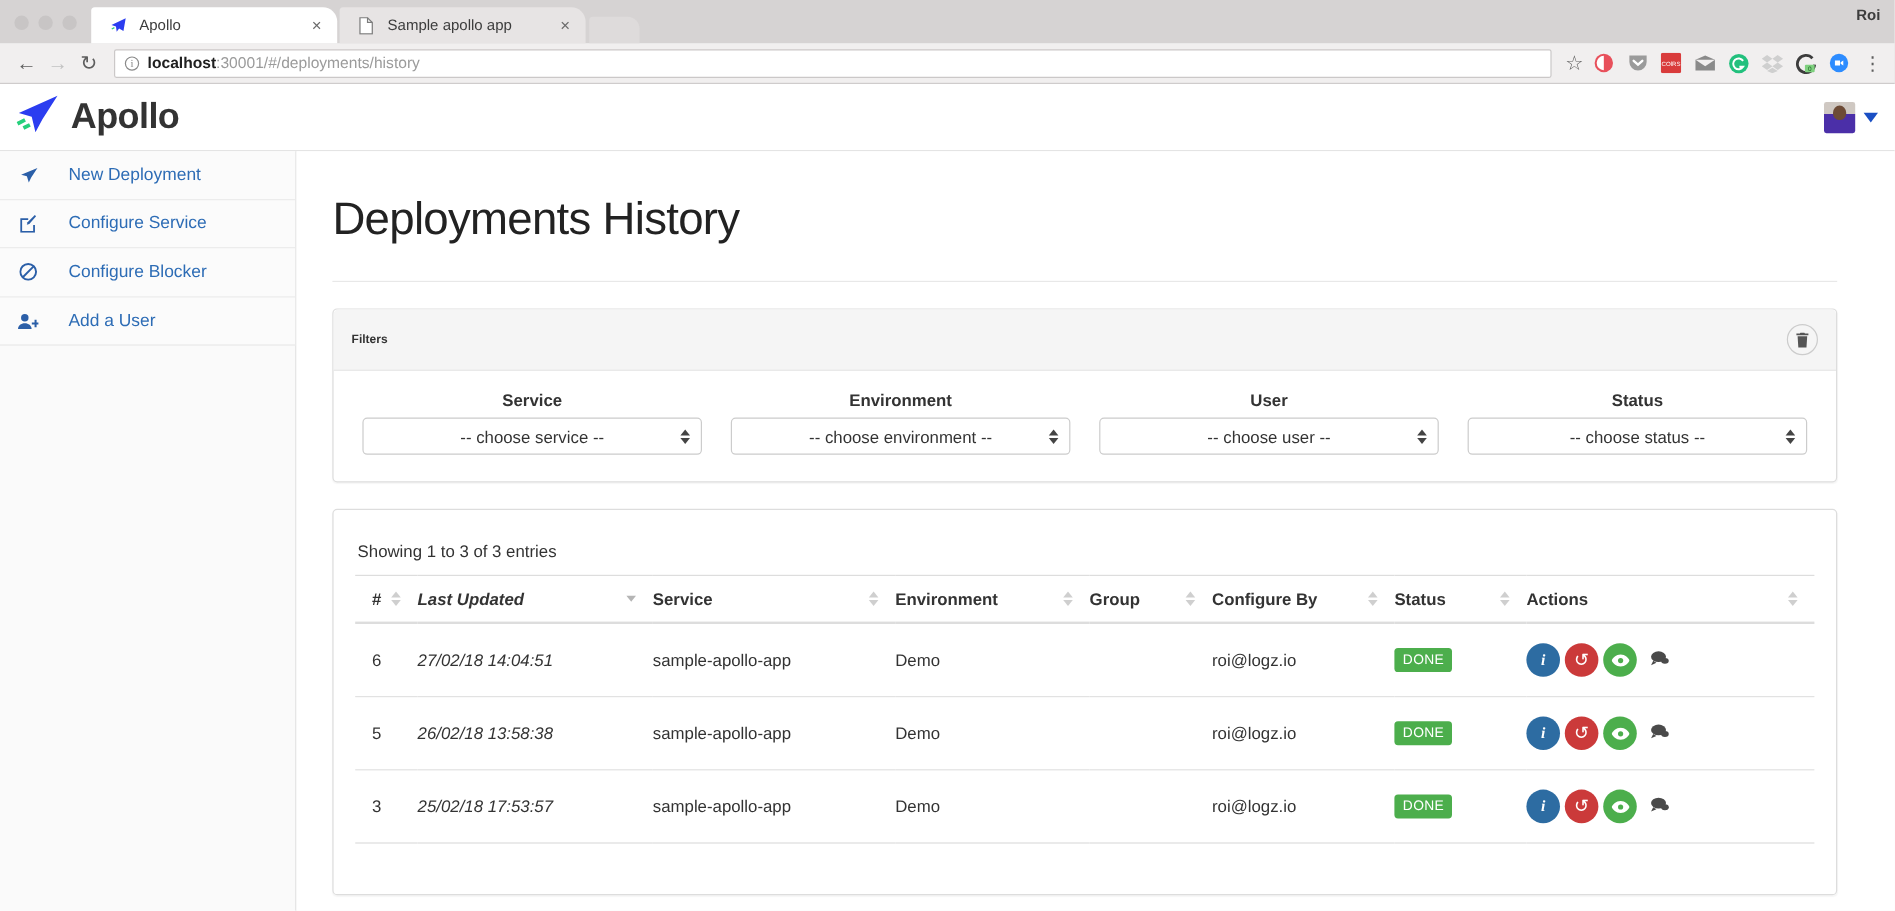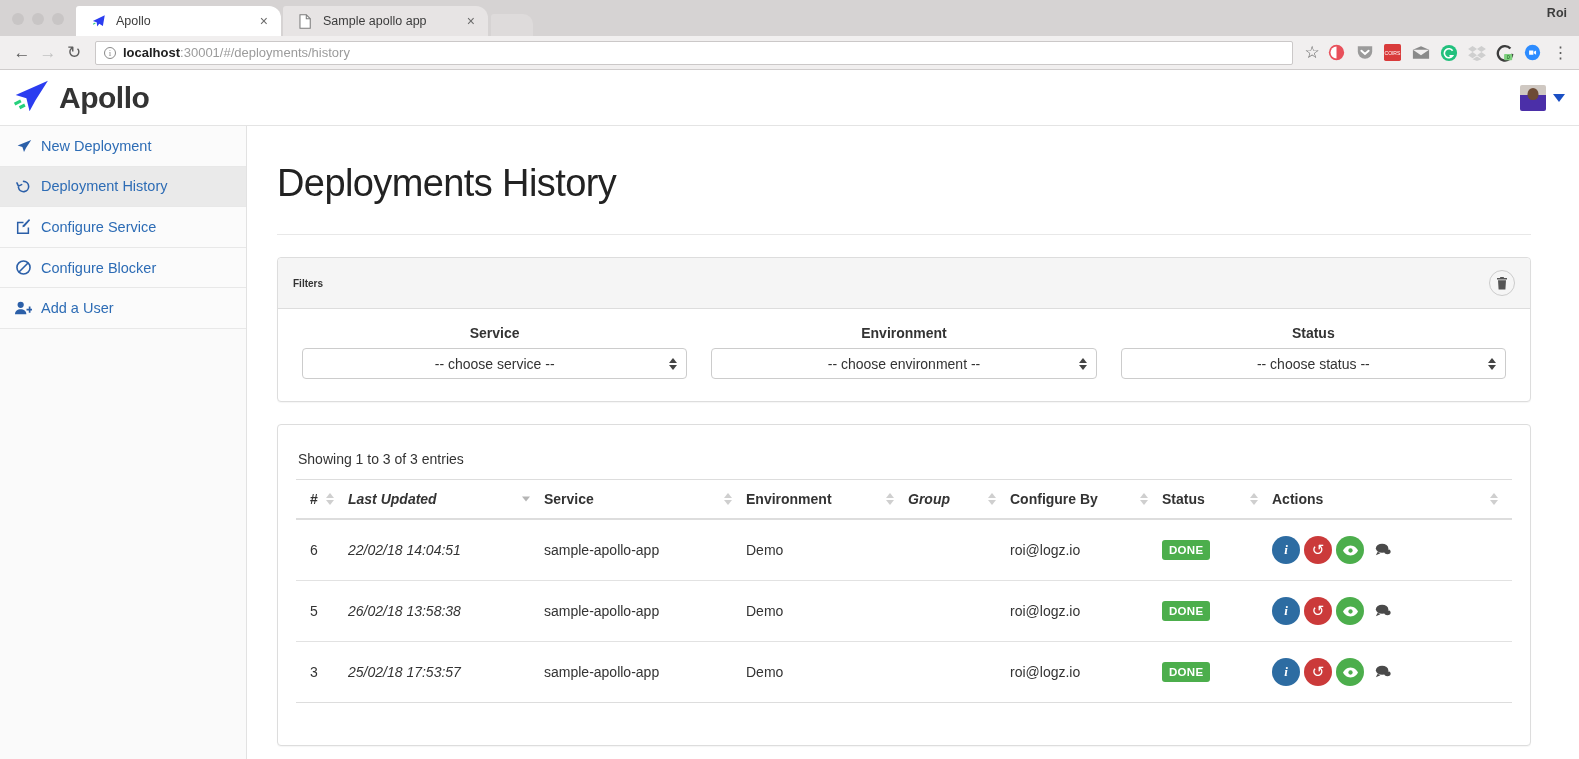--- a/index.html
+++ b/index.html
@@ -91,21 +91,21 @@
   .caret-down {
     width: 0; height: 0; border-left: 6px solid transparent;
     border-right: 6px solid transparent; border-top: 8px solid #1a4fc4;
   }
 
   .body-wrap { display: flex; flex: 1; min-height: 0; }
 
   
   .sidebar { width: 247px; flex: none; background: #fafafa; border-right: 1px solid #e2e2e2; }
   .side-item {
-    height: 40.6px; display: flex; align-items: center; gap: 9px;
+    height: 40.6px; display: flex; align-items: center; gap: 25px;
     padding-left: 15px; font-size: 14.5px; color: #2d6cb5;
     border-bottom: 1px solid #e8e8e8; background: #fbfbfb;
   }
   .side-item.active { background: #eaeaea; }
   .side-ico {
     width: 17px; flex: none; display: flex; align-items: center;
     justify-content: center; font-size: 14px; color: #2b5fa8;
   }
 
   
@@ -173,27 +173,27 @@
   th.sorted-desc .sorter i.dn { border-top-color: #b5b5b5; }
   tbody td {
     font-size: 14px; color: #333; padding: 16px 8px 16px 0;
     border-bottom: 1px solid #e2e2e2; vertical-align: middle;
   }
   tbody tr:last-child td { border-bottom: 1px solid #ddd; }
   .col-num { width: 52px; padding-left: 14px !important; }
   .col-date { width: 196px; font-style: italic; }
   .col-svc { width: 202px; }
   .col-env { width: 162px; }
-  .col-grp { width: 102px; font-style: italic; }
+  .col-grp { width: 102px; }
   .col-init { width: 152px; }
   .col-status { width: 110px; }
 
   .badge-done {
     display: inline-block; background: #4cae4c; color: #fff;
-    font-size: 11.5px; font-weight: bold; padding: 4px 7px;
+    font-size: 11.5px; font-weight: normal; padding: 4px 7px;
     border-radius: 3px; letter-spacing: .3px;
   }
   .actions { display: flex; align-items: center; gap: 4px; }
   .abtn {
     width: 28px; height: 28px; border-radius: 50%; color: #fff;
     display: flex; align-items: center; justify-content: center;
     font-size: 13px; flex: none;
   }
   .abtn.info { background: #2d6ca2; font-style: italic; font-family: "Liberation Serif", serif; font-weight: bold; }
   .abtn.revert { background: #cb3a3a; font-size: 15px; }
@@ -332,29 +332,20 @@
       <div class="side-item">
         <span class="side-ico">
           <svg width="16" height="14" viewBox="0 0 20 17">
               <path d="M19 1 2 8l6 1.6L10 16l2.5-5z" fill="#2b5fa8"></path>
             </svg>
         </span>
         <span>New Deployment</span>
       </div>
 
 
-      <div class="side-item active">
-        <span class="side-ico">
-          <svg width="15" height="15" viewBox="0 0 16 16">
-              <path d="M8 2.5A5.5 5.5 0 1 1 2.6 9" fill="none" stroke="#2b5fa8" stroke-width="1.7" stroke-linecap="round"></path>
-              <path d="M1 4.2l1.6 3.4L6 6" fill="none" stroke="#2b5fa8" stroke-width="1.7" stroke-linecap="round" stroke-linejoin="round"></path>
-            </svg>
-        </span>
-        <span>Deployment History</span>
-      </div>
 
 
       <div class="side-item">
         <span class="side-ico">
           <svg width="15" height="15" viewBox="0 0 16 16">
               <path d="M1 3h7v1.6H2.6v9.8h9.8V9H14v7H1z" fill="#2b5fa8"></path>
               <path d="M15 1.2 13.9.1 7.4 6.6l-.6 2.2 2.2-.6z" fill="#2b5fa8"></path>
             </svg>
         </span>
         <span>Configure Service</span>
@@ -413,20 +404,30 @@
               <span class="filter-label">Environment</span>
               <div class="sel">
                 <span>-- choose environment --</span>
                 <span class="spin">
                     <i class="up"></i>
                     <i class="dn"></i>
                   </span>
               </div>
             </div>
 
+            <div class="filter-col">
+              <span class="filter-label">User</span>
+              <div class="sel">
+                <span>-- choose user --</span>
+                <span class="spin">
+                    <i class="up"></i>
+                    <i class="dn"></i>
+                  </span>
+              </div>
+            </div>
 
             <div class="filter-col">
               <span class="filter-label">Status</span>
               <div class="sel">
                 <span>-- choose status --</span>
                 <span class="spin">
                     <i class="up"></i>
                     <i class="dn"></i>
                   </span>
               </div>
@@ -497,21 +498,21 @@
                         <i class="up"></i>
                         <i class="dn"></i>
                       </span>
                   </th>
                 </tr>
               </thead>
               <tbody>
 
                 <tr>
                   <td class="col-num">6</td>
-                  <td class="col-date">22/02/18 14:04:51</td>
+                  <td class="col-date">27/02/18 14:04:51</td>
                   <td class="col-svc">sample-apollo-app</td>
                   <td class="col-env">Demo</td>
                   <td class="col-grp"></td>
                   <td class="col-init">roi@logz.io</td>
                   <td class="col-status">
                     <span class="badge-done">DONE</span>
                   </td>
                   <td>
                     <div class="actions">
                       <span class="abtn info">i</span>

